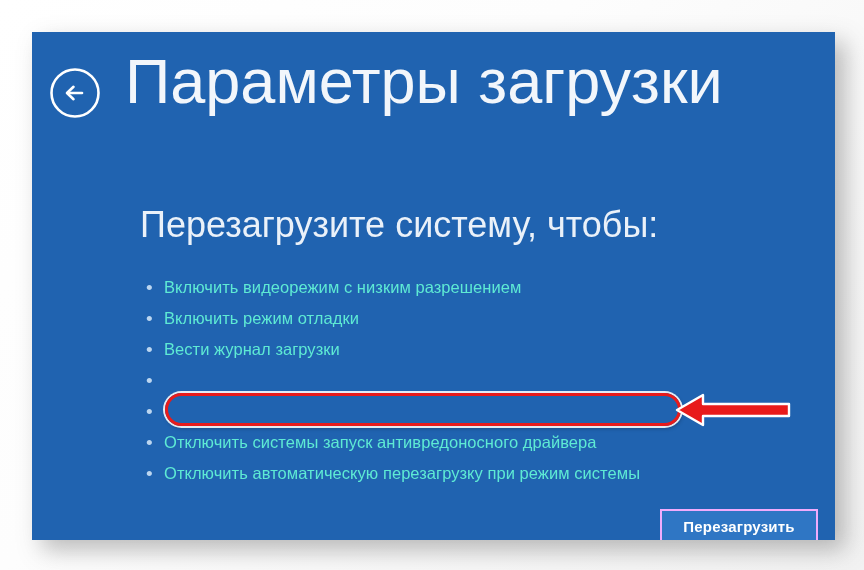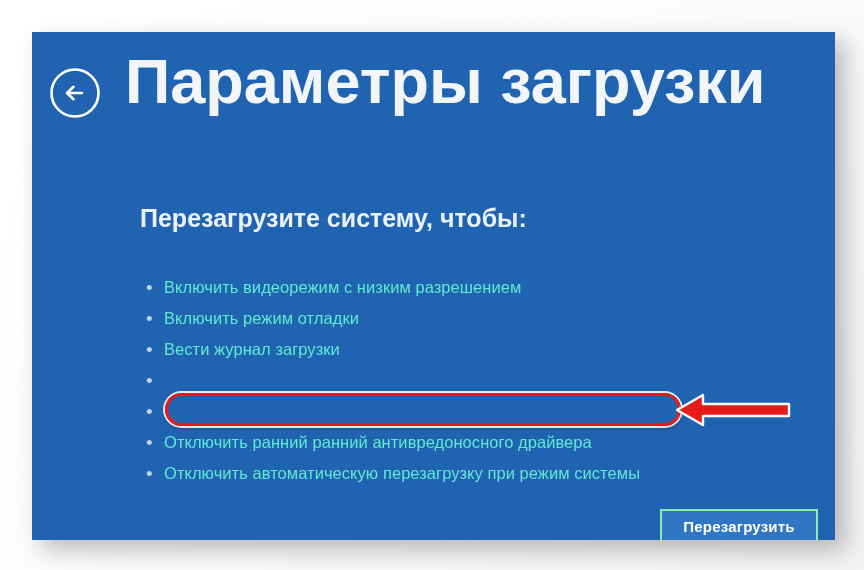--- a/index.html
+++ b/index.html
@@ -48,34 +48,34 @@
     width: 54px;
     height: 54px;
     cursor: pointer;
   }
   #page-title {
     position: absolute;
     left: 93px;
     top: 14px;
     color: #f2f6fb;
     font-size: 63px;
-    font-weight: 700;
+    font-weight: 400;
     letter-spacing: 0px;
     white-space: nowrap;
     line-height: 1.12;
   }
 
   
   #subtitle {
     position: absolute;
     left: 108px;
     top: 172px;
     color: #eaf1f9;
-    font-size: 25px;
-    font-weight: 700;
+    font-size: 36px;
+    font-weight: 400;
     white-space: nowrap;
   }
 
   
   #options-list {
     position: absolute;
     left: 112px;
     top: 240px;
     width: 640px;
   }
@@ -126,21 +126,21 @@
   }
 
   
   #restart-button {
     position: absolute;
     left: 628px;
     top: 477px;
     width: 158px;
     height: 35px;
     background: #2f76c4;
-    border: 2px solid #86efac;
+    border: 2px solid #f0abfc;
     box-sizing: border-box;
     color: #ffffff;
     font-size: 15px;
     font-weight: 700;
     display: flex;
     align-items: center;
     justify-content: center;
     cursor: pointer;
     letter-spacing: 0.2px;
   }
@@ -181,21 +181,21 @@
       <span class="option-text">Вести журнал загрузки</span>
     </div>
     <div class="option-row">
       <span class="option-bullet">•</span>
     </div>
     <div class="option-row">
       <span class="option-bullet">•</span>
     </div>
     <div class="option-row">
       <span class="option-bullet">•</span>
-      <span class="option-text">Отключить ранний ранний антивредоносного драйвера</span>
+      <span class="option-text">Отключить системы запуск антивредоносного драйвера</span>
     </div>
     <div class="option-row">
       <span class="option-bullet">•</span>
       <span class="option-text">Отключить автоматическую перезагрузку при режим системы</span>
     </div>
   </div>
 
   <div id="highlight-box"></div>
 
   <svg id="callout-arrow" viewBox="0 0 120 40">

